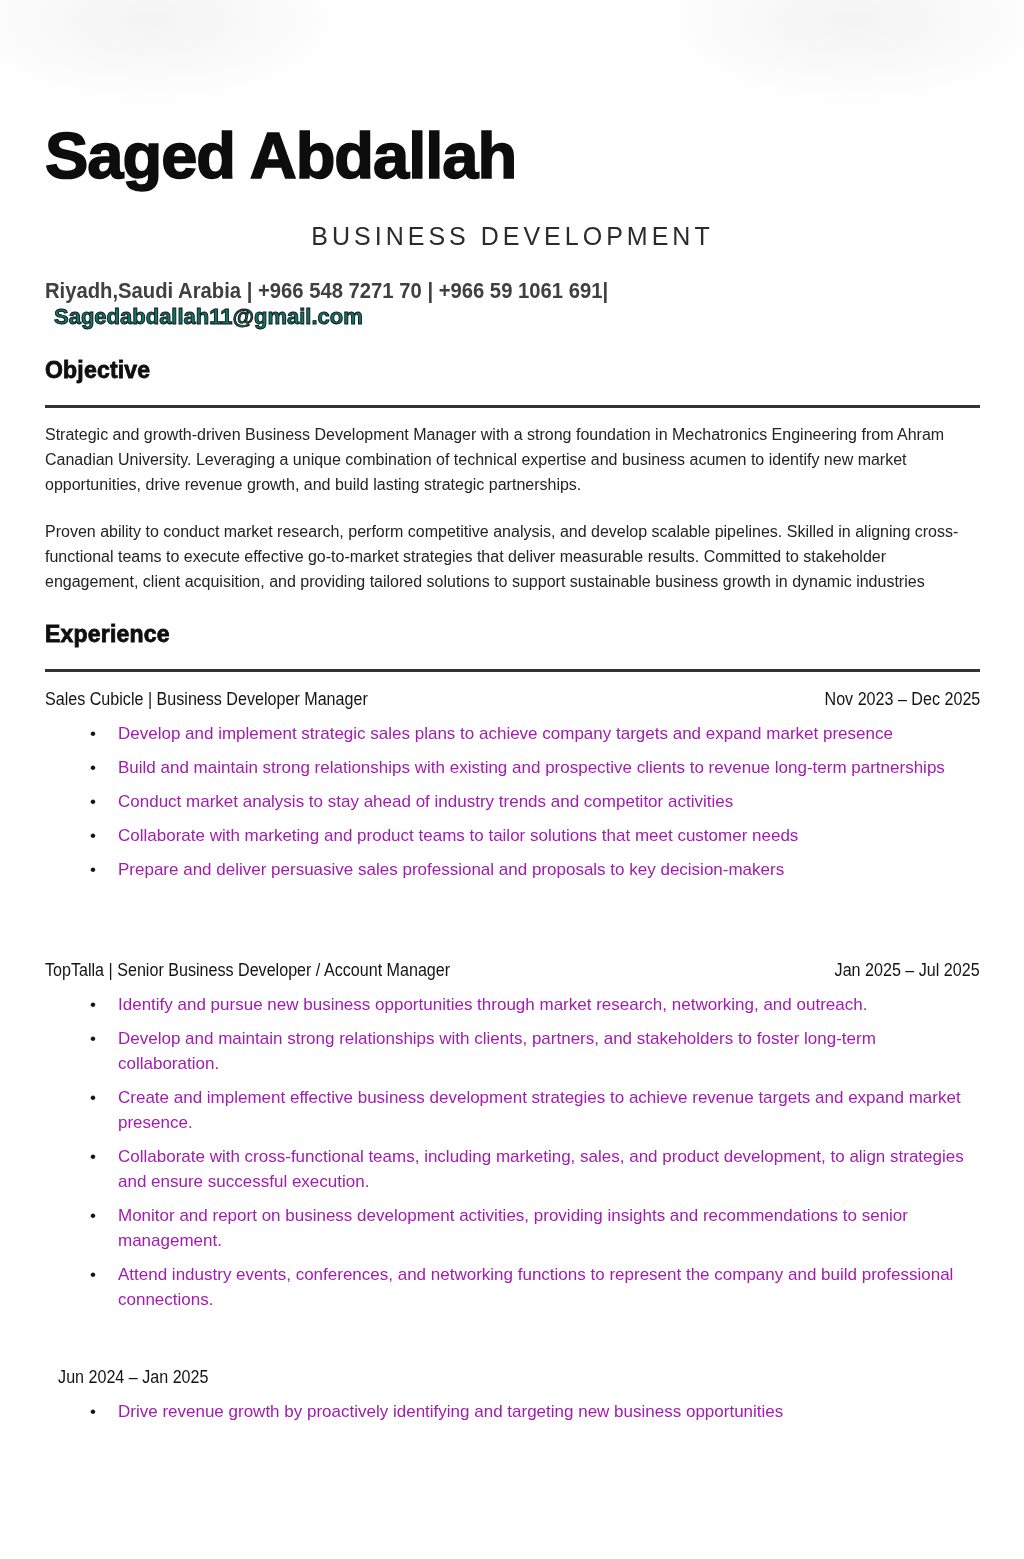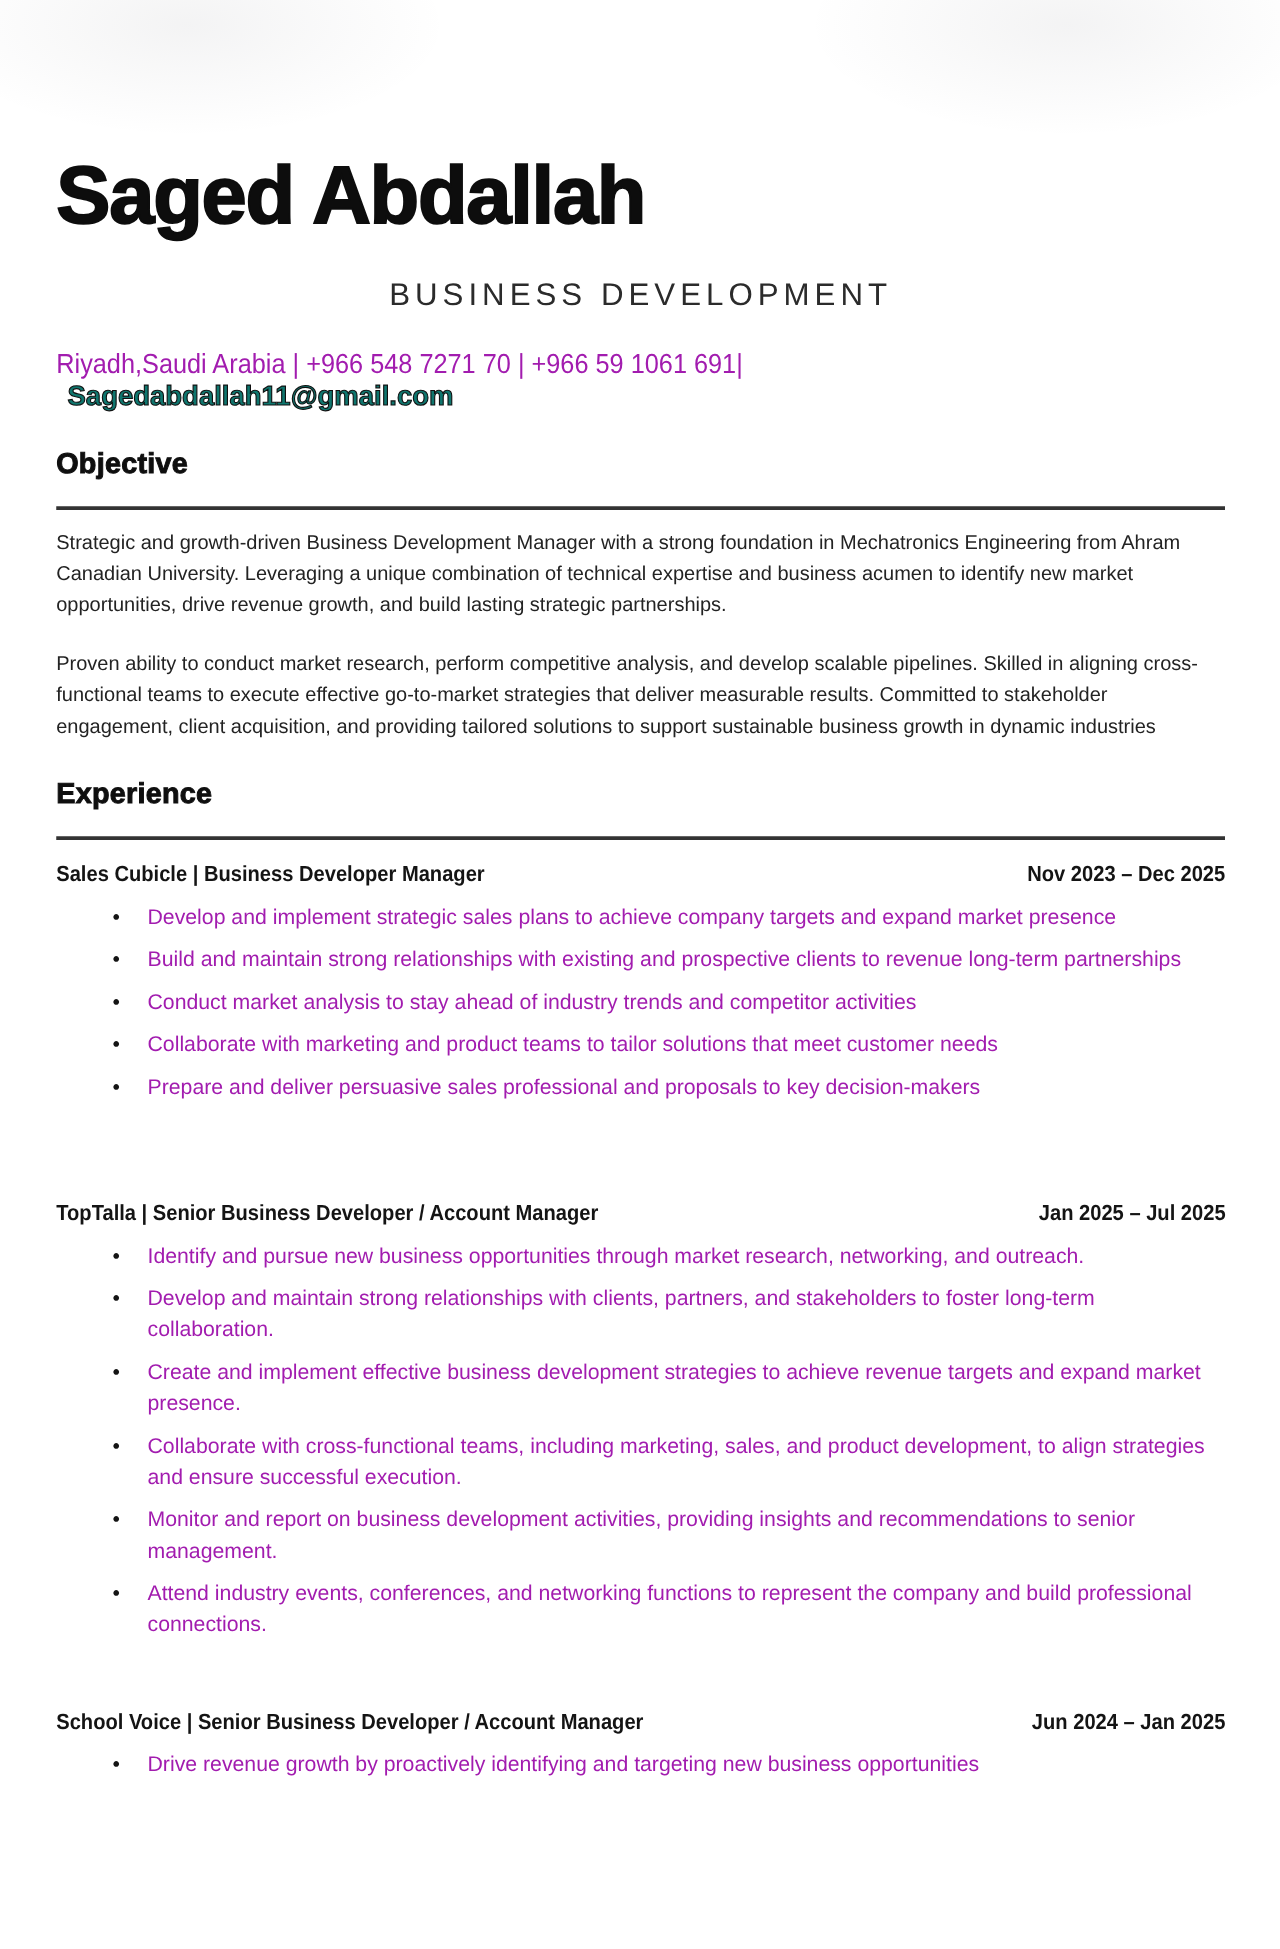--- a/index.html
+++ b/index.html
@@ -45,22 +45,22 @@
     font-size: 25px;
     font-weight: 400;
     letter-spacing: 4px;
     color: #2b2b2b;
     text-align: center;
   }
 
   .contact {
     margin-top: 27px;
     font-size: 22px;
-    font-weight: 400;
-    color: #a21caf;
+    font-weight: 700;
+    color: #404040;
   }
 
   .email {
     padding-left: 9px;
     font-size: 22px;
     font-weight: 700;
     color: #0f766e;
     -webkit-text-stroke: 0.9px #0f0f0f;
   }
 
@@ -87,21 +87,21 @@
   }
   p.body-par + p.body-par { margin-top: 22px; }
 
   .jobs { margin-top: 17px; }
 
   .job-header {
     display: flex;
     justify-content: space-between;
     align-items: baseline;
     font-size: 17.5px;
-    font-weight: 700;
+    font-weight: 400;
     color: #141414;
     text-align: right;
   }
   .job + .job { margin-top: 78px; }
   .job:nth-child(3) { margin-top: 55px; }
 
   .cx   { display: inline-block; transform: scaleX(0.92); transform-origin: 0 50%;   white-space: nowrap; }
   .cx-r { display: inline-block; transform: scaleX(0.92); transform-origin: 100% 50%; white-space: nowrap; }
 
   ul.bullets {
@@ -178,21 +178,20 @@
           <li>Develop and maintain strong relationships with clients, partners, and stakeholders to foster long-term collaboration.</li>
           <li>Create and implement effective business development strategies to achieve revenue targets and expand market presence.</li>
           <li>Collaborate with cross-functional teams, including marketing, sales, and product development, to align strategies and ensure successful execution.</li>
           <li>Monitor and report on business development activities, providing insights and recommendations to senior management.</li>
           <li>Attend industry events, conferences, and networking functions to represent the company and build professional connections.</li>
         </ul>
   </div>
 
   <div class="job">
     <div class="job-header">
-      <span><span class="cx js-title">School Voice | Senior Business Developer / Account Manager</span></span>
       <span><span class="cx-r js-dates">Jun 2024 – Jan 2025</span></span>
     </div>
     <ul class="bullets js-bullets">
           <li>Drive revenue growth by proactively identifying and targeting new business opportunities</li>
         </ul>
   </div>
 </div>
 
 </div>
 

